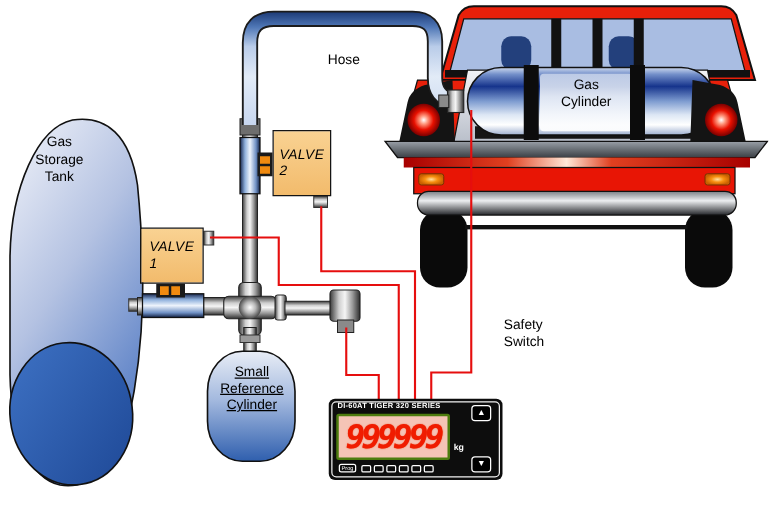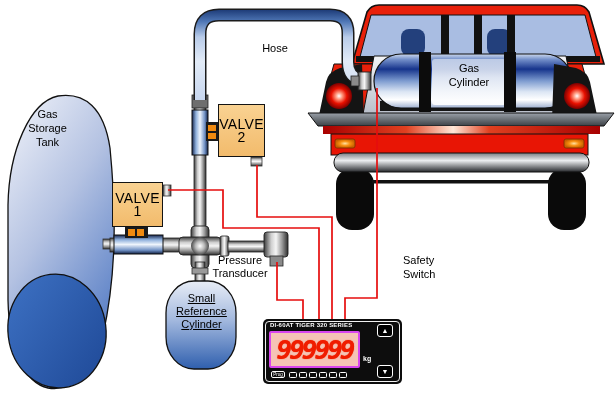--- a/index.html
+++ b/index.html
@@ -3,30 +3,30 @@
 <meta charset="utf-8">
 <style>
   html,body{margin:0;padding:0;background:#fff;}
   .canvas{position:relative;width:615px;height:408px;background:#fff;overflow:hidden;
           font-family:"Liberation Sans",sans-serif;}
   .canvas svg{position:absolute;left:0;top:0;}
   .label{position:absolute;font-size:11px;line-height:13px;color:#000;
          white-space:pre-line;text-align:center;}
   .valve-box{position:absolute;display:flex;align-items:center;justify-content:center;
              background:linear-gradient(#f9d292,#f2bb6c);border:1.6px solid #141414;
-             font-size:14px;line-height:12.5px;color:#000;text-align:center;white-space:pre-line;
-             box-sizing:border-box;letter-spacing:.3px;}
+             font-size:11px;line-height:12.5px;color:#000;text-align:left;white-space:pre-line;
+             box-sizing:border-box;letter-spacing:.3px;font-style:italic;}
   .display-unit{position:absolute;left:263px;top:319px;width:139px;height:65px;
                 background:#0d0d0d;border-radius:5px;box-sizing:border-box;}
   .display-frame{position:absolute;left:2px;top:2px;right:2px;bottom:2px;
                  border:1px solid #f2f2f2;border-radius:4px;pointer-events:none;}
   .display-model{position:absolute;left:7px;top:3px;color:#fff;font-size:6px;
                  font-weight:700;letter-spacing:.2px;white-space:nowrap;}
   .led-panel{position:absolute;left:6px;top:12px;width:91px;height:37px;
-             background:#f5c4b6;border:2px solid #d946ef;border-radius:2px;box-sizing:border-box;
+             background:#f5c4b6;border:2px solid #4d7c0f;border-radius:2px;box-sizing:border-box;
              display:flex;align-items:center;justify-content:center;}
   .led-digits{font-family:"DejaVu Sans Mono",monospace;font-style:italic;font-weight:700;
               font-size:26px;letter-spacing:-3px;color:#f01c00;text-shadow:0 0 1px #f03000;}
   .unit-kg{position:absolute;left:100px;top:36px;color:#fff;font-size:7px;font-weight:700;}
   .arrow-btn{position:absolute;left:114px;width:16px;height:13px;background:#000;
              border:1.2px solid #fff;border-radius:3px;color:#fff;font-size:7px;line-height:11px;
              text-align:center;box-sizing:border-box;}
   .prog-btn{position:absolute;left:8px;top:52px;width:14px;height:7px;border:1px solid #fff;
             border-radius:2px;color:#fff;font-size:4.5px;line-height:5px;text-align:center;
             box-sizing:border-box;overflow:hidden;}
@@ -270,21 +270,19 @@
     <span class="fn-btn"></span>
   </div>
 </div>
 
 <div class="label" style="left:240px;top:16px;width:70px;margin-top:26px;">Hose</div>
 <div class="label" style="left:5px;top:107px;width:85px;line-height:14px;">Gas
 Storage
 Tank</div>
 <div class="label" style="left:419px;top:61px;width:100px;line-height:14px;">Gas
 Cylinder</div>
-<div class="label" style="left:200px;top:254px;width:80px;">Pressure
-Transducer</div>
 <div class="label" style="left:403px;top:253px;width:60px;text-align:left;line-height:14px;">Safety
 Switch</div>
 <div class="label" style="left:161px;top:292px;width:81px;text-decoration:underline;">Small
 Reference
 Cylinder</div>
 
 </div>
 
 </body></html>

